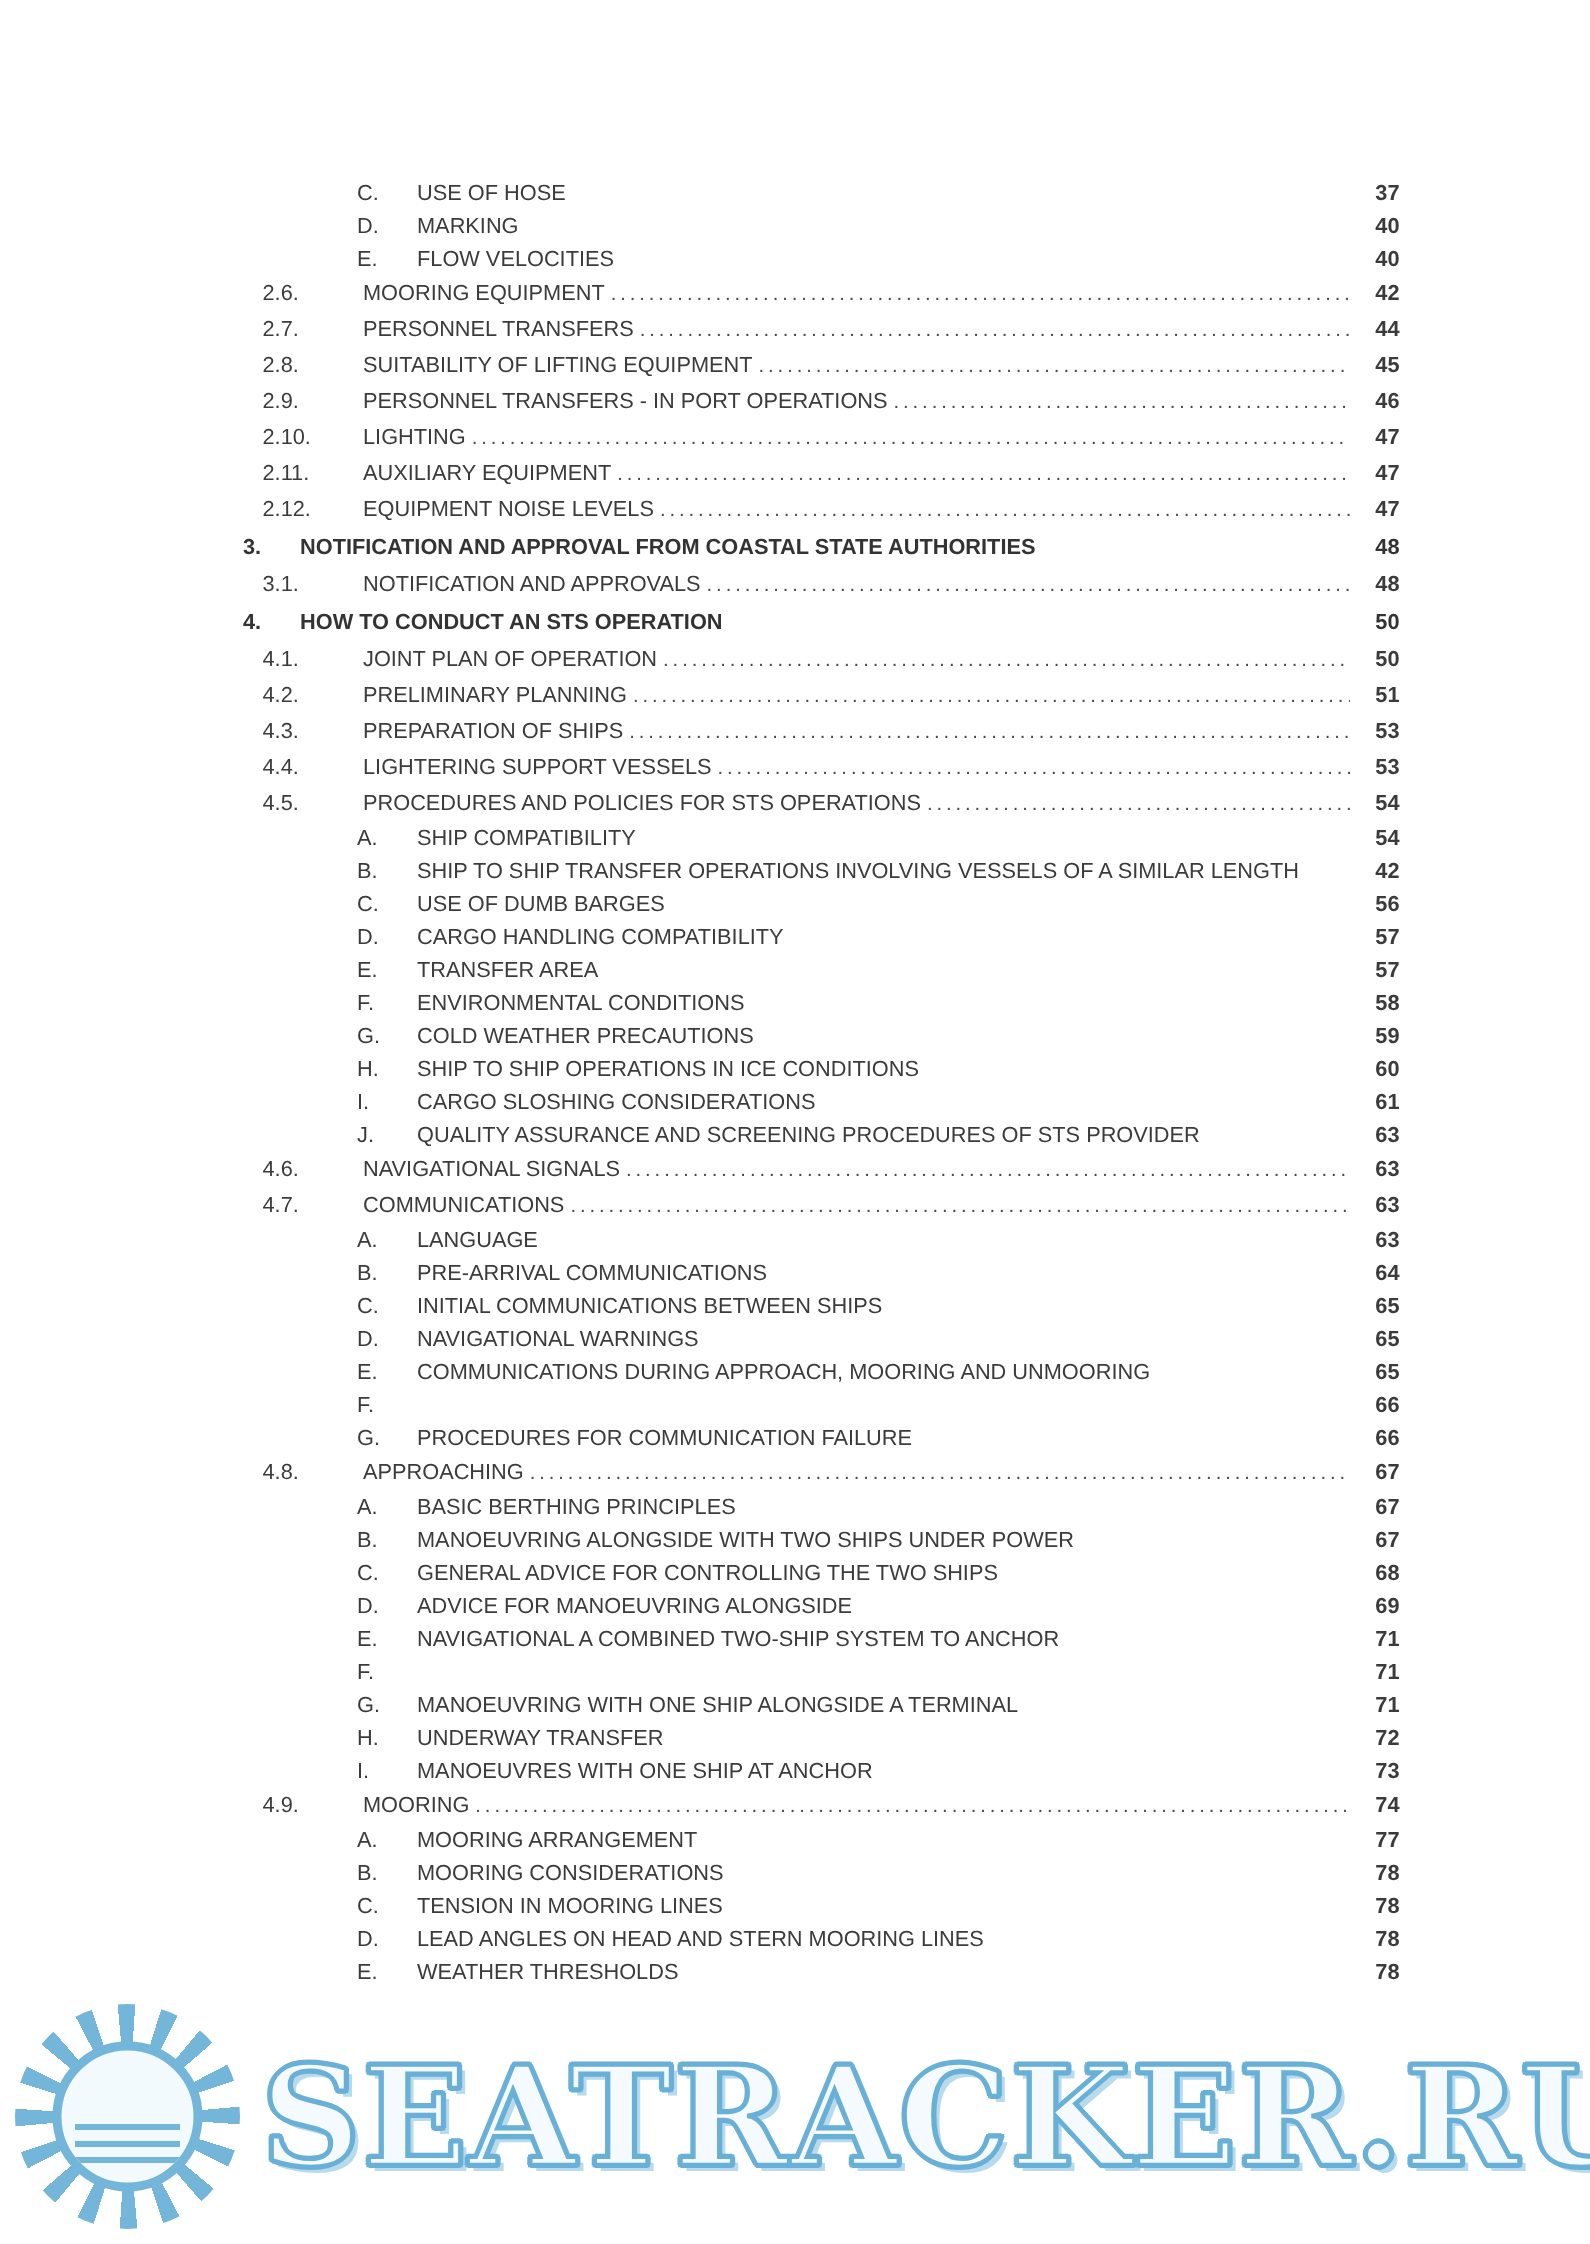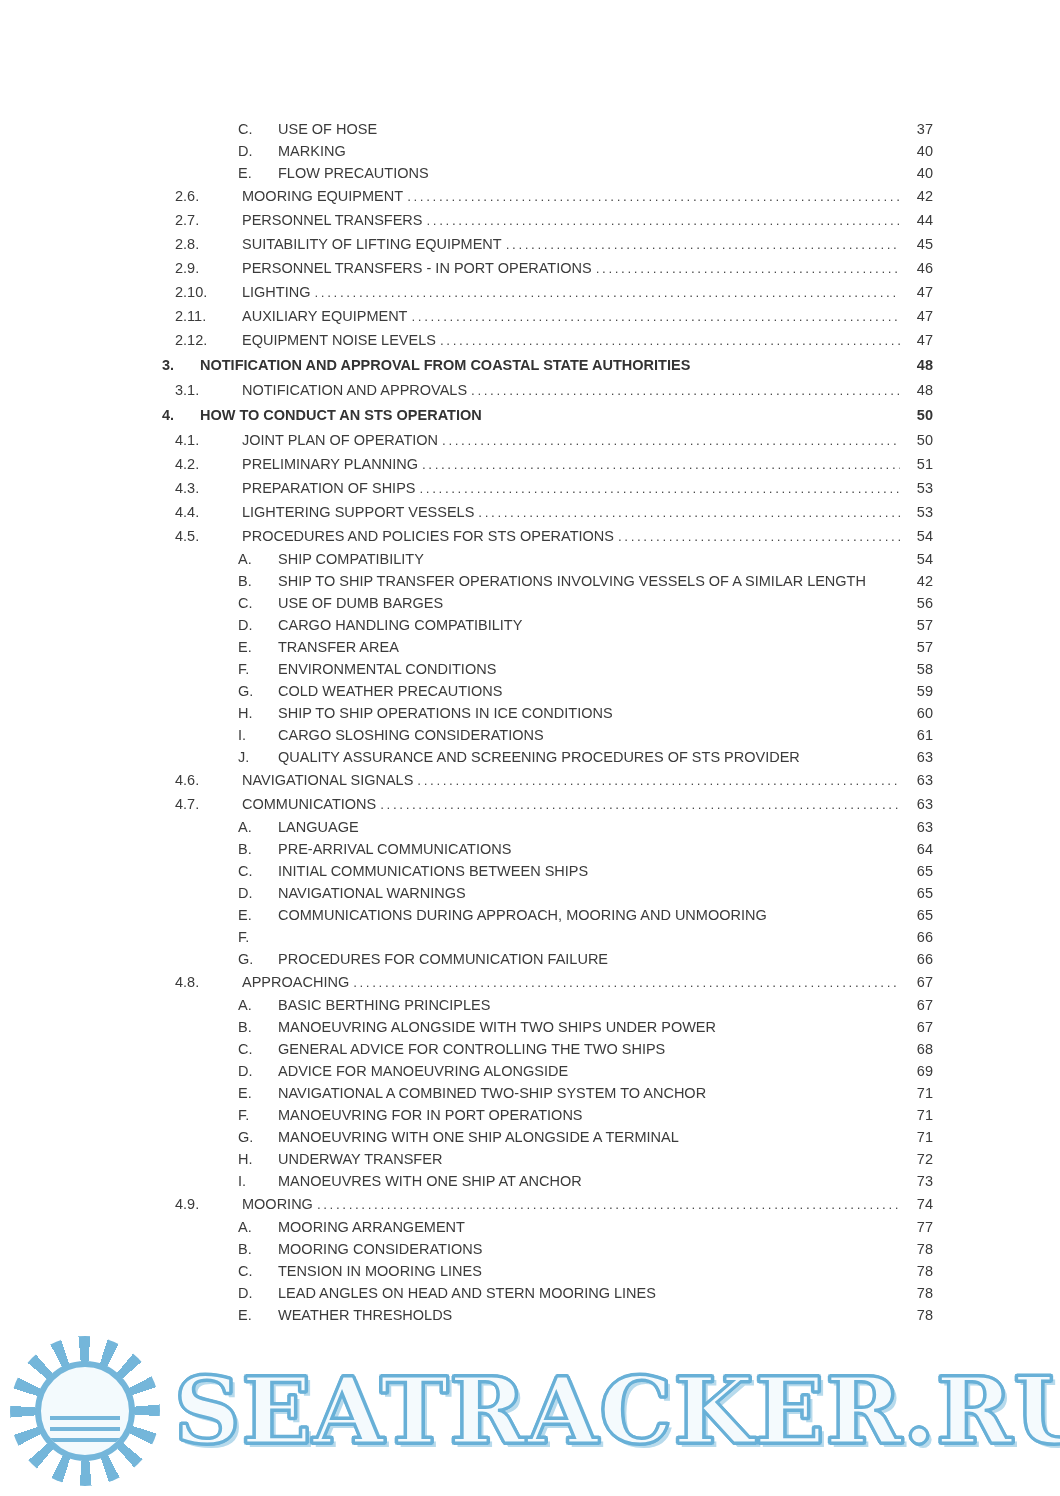--- a/index.html
+++ b/index.html
@@ -6,21 +6,21 @@
   body { width:1060px; height:1496px; font-family:"Liberation Sans", sans-serif; }
   .page { position:relative; width:1060px; height:1496px; background:#ffffff; overflow:hidden; }
 
   
   .toc { position:absolute; left:162px; top:118px; width:771px; font-size:14.5px; color:#3b3b3b; }
   .row { display:flex; align-items:baseline; white-space:nowrap; }
   .row .num   { flex:none; }
   .row .title { flex:none; }
   .row .leader{ flex:1 1 auto; overflow:hidden; margin:0 5px 0 4px; color:#4a4a4a; }
   .leader::after { content:"......................................................................................................................................................................."; letter-spacing:2.6px; font-size:13.5px; }
-  .row .pg { flex:none; min-width:28px; text-align:right; }
+  .row .pg { flex:none; min-width:28px; text-align:right;font-weight:bold; }
 
   .lvl-chapter { height:26px; line-height:26px; font-weight:bold; color:#333333; }
   .lvl-chapter .num { width:38px; }
   .lvl-chapter .leader::after { content:""; }
 
   .lvl-section { height:24px; line-height:24px; padding-left:13px;align-items:center; }
   .lvl-section .num { width:67px; }
 
   .lvl-sub { height:22px; line-height:22px; padding-left:76px; }
   .lvl-sub .num { width:40px; }
@@ -54,21 +54,21 @@
       <span class="pg">37</span>
     </div>
       <div class="row lvl-sub">
       <span class="num">D.</span>
       <span class="title">MARKING</span>
       <span class="leader"></span>
       <span class="pg">40</span>
     </div>
       <div class="row lvl-sub">
       <span class="num">E.</span>
-      <span class="title">FLOW PRECAUTIONS</span>
+      <span class="title">FLOW VELOCITIES</span>
       <span class="leader"></span>
       <span class="pg">40</span>
     </div>
       <div class="row lvl-section">
       <span class="num">2.6.</span>
       <span class="title">MOORING EQUIPMENT</span>
       <span class="leader"></span>
       <span class="pg">42</span>
     </div>
       <div class="row lvl-section">
@@ -299,21 +299,20 @@
       <span class="pg">69</span>
     </div>
       <div class="row lvl-sub">
       <span class="num">E.</span>
       <span class="title">NAVIGATIONAL A COMBINED TWO-SHIP SYSTEM TO ANCHOR</span>
       <span class="leader"></span>
       <span class="pg">71</span>
     </div>
       <div class="row lvl-sub">
       <span class="num">F.</span>
-      <span class="title">MANOEUVRING FOR IN PORT OPERATIONS</span>
       <span class="leader"></span>
       <span class="pg">71</span>
     </div>
       <div class="row lvl-sub">
       <span class="num">G.</span>
       <span class="title">MANOEUVRING WITH ONE SHIP ALONGSIDE A TERMINAL</span>
       <span class="leader"></span>
       <span class="pg">71</span>
     </div>
       <div class="row lvl-sub">

